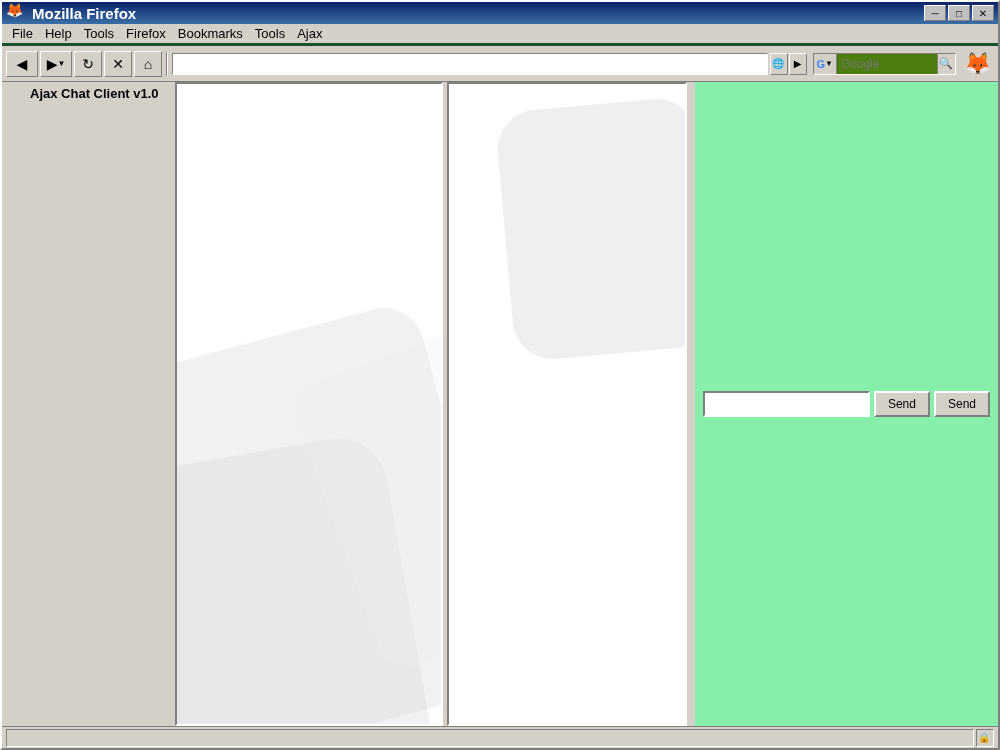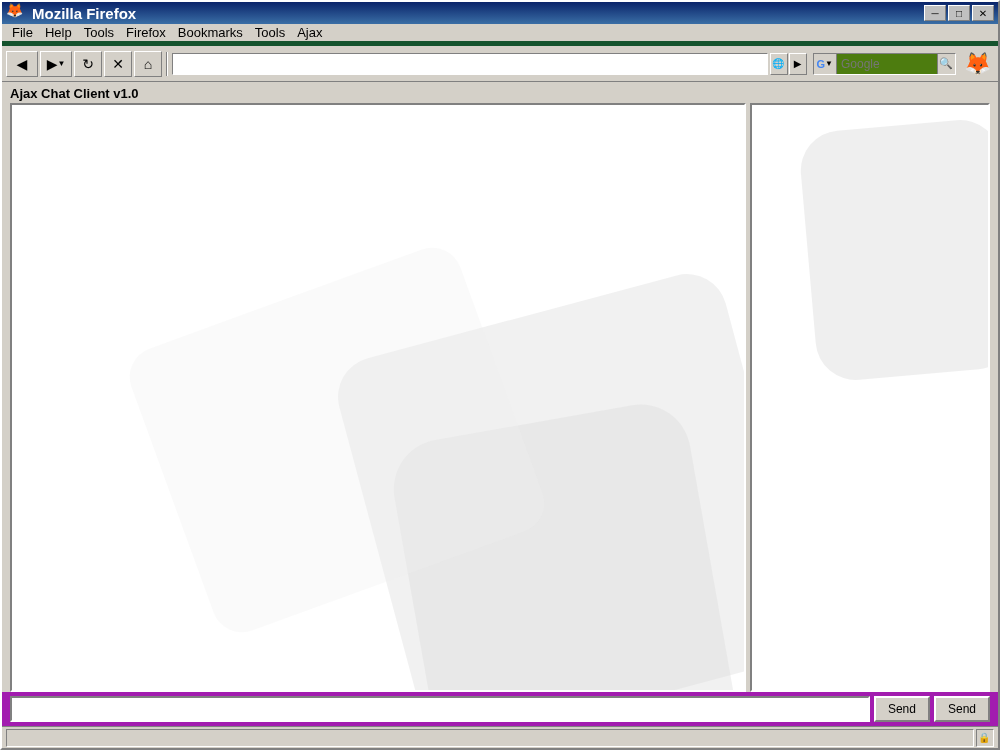--- a/index.html
+++ b/index.html
@@ -49,21 +49,21 @@
       color: #000;
     }
 
     
     .menu-bar {
       background: #d4d0c8;
       height: 22px;
       display: flex;
       align-items: center;
       padding: 0 4px;
-      border-bottom: 5px solid #14532d;
+      border-bottom: 3px solid #14532d;
     }
 
     .menu-item {
       padding: 2px 6px;
       font-size: 13px;
       cursor: pointer;
       color: #000;
     }
 
     
@@ -185,22 +185,23 @@
       flex-direction: column;
       border: 2px solid;
       border-color: #fff #808080 #808080 #fff;
     }
 
     
     .content-area {
       flex: 1;
       background: #d4d0c8;
       display: flex;
-      flex-direction: column;
-      overflow: hidden;
+      flex-direction: row;
+      overflow: hidden;
+      padding-left: 20px;
     }
 
     .page-title {
       font-size: 13px;
       font-weight: bold;
       padding: 4px 8px 2px;
       color: #000;
     }
 
     .chat-container {
@@ -281,21 +282,21 @@
       opacity: 0.5;
       transform: rotate(-5deg);
     }
 
     
     .input-area {
       display: flex;
       align-items: center;
       padding: 4px 8px;
       gap: 4px;
-      background: #a21caf;
+      background: #86efac;
     }
 
     .message-input {
       flex: 1;
       height: 26px;
       border: 2px solid;
       border-color: #808080 #fff #fff #808080;
       background: white;
       padding: 0 4px;
       font-size: 12px;

